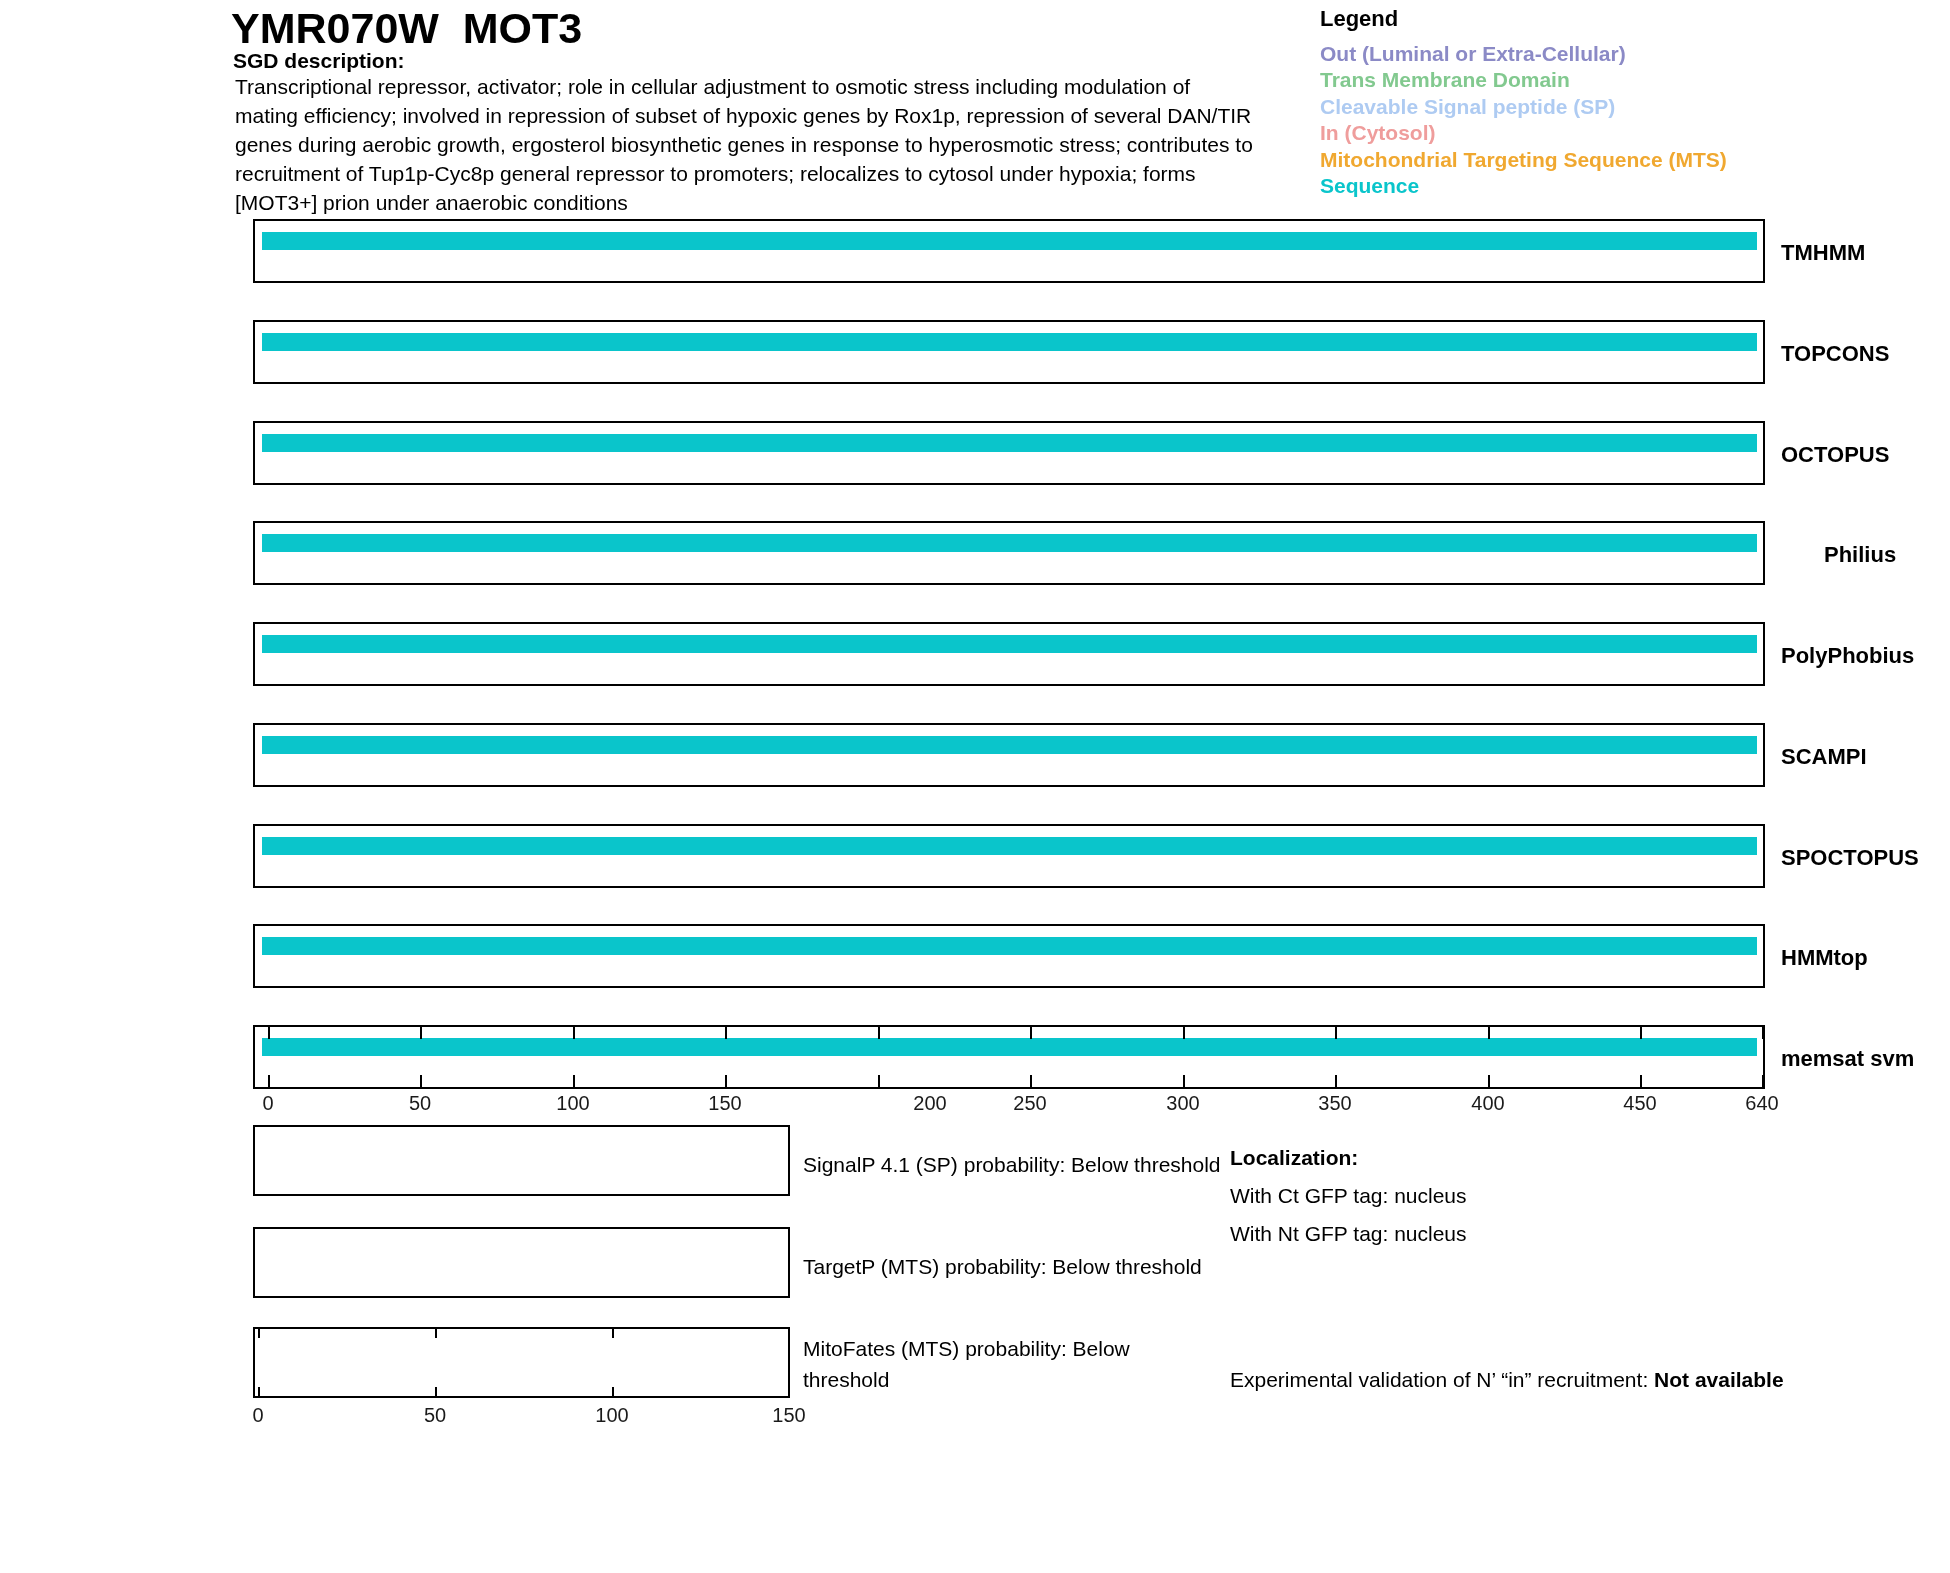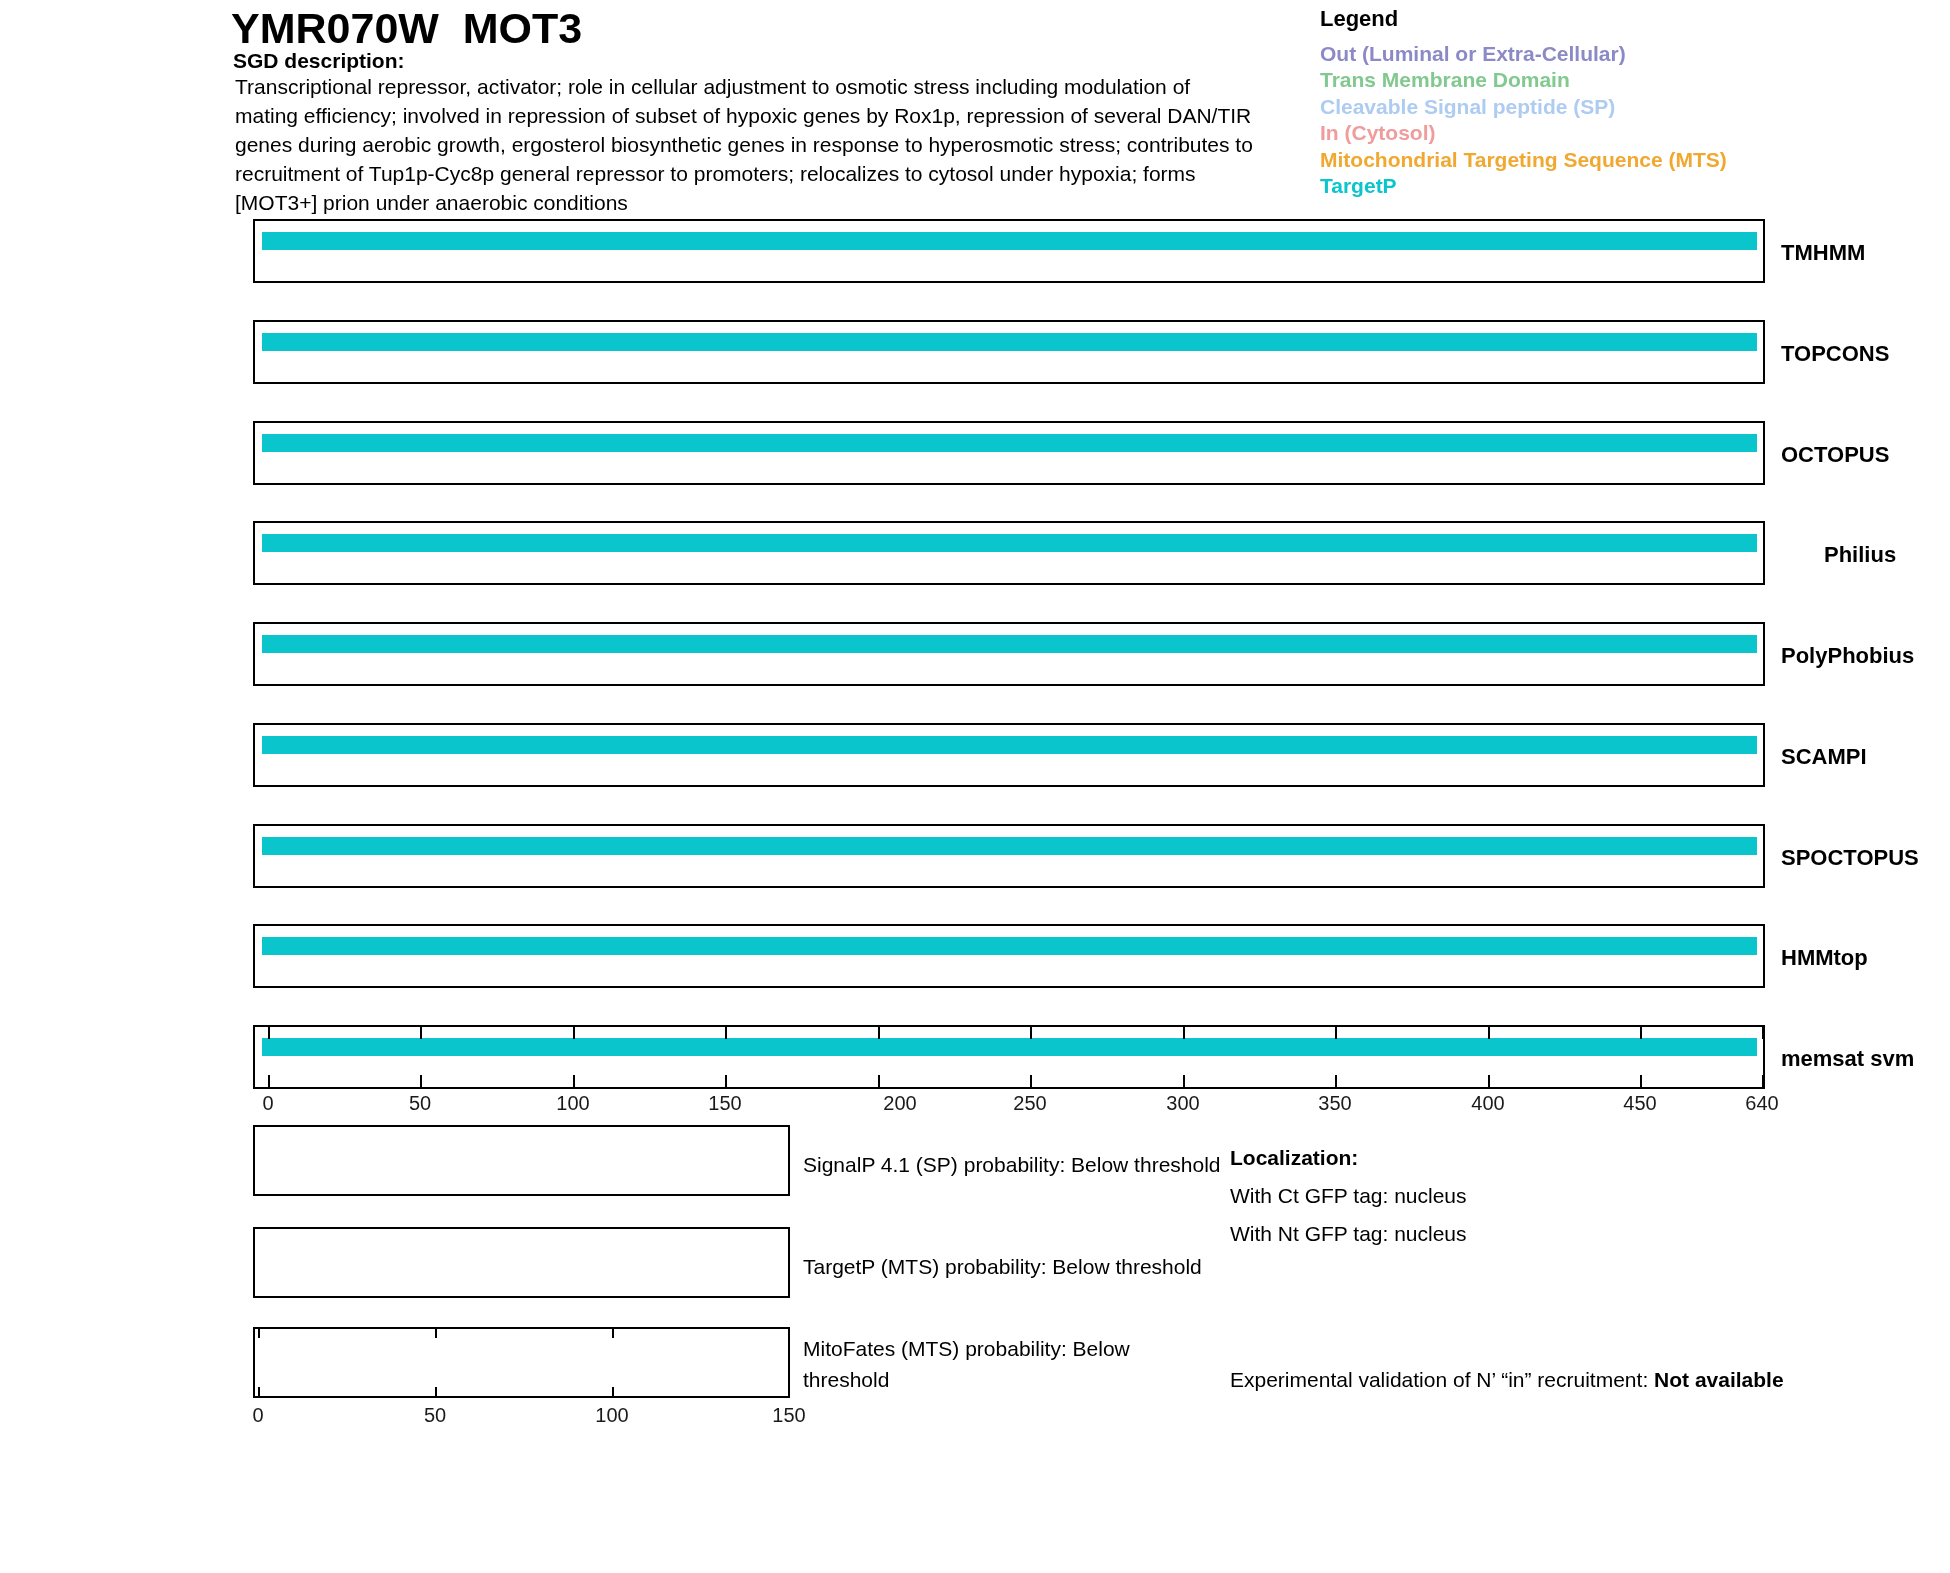--- a/index.html
+++ b/index.html
@@ -113,21 +113,21 @@
   <div class="abs desc-line" style="top:188px">[MOT3+] prion under anaerobic conditions</div>
 
   <div class="abs legend">
     <div class="legend-title">Legend</div>
     <div>
         <div class="legend-item" style="color: rgb(139, 138, 198);">Out (Luminal or Extra-Cellular)</div>
         <div class="legend-item" style="color: rgb(130, 201, 143);">Trans Membrane Domain</div>
         <div class="legend-item" style="color: rgb(174, 203, 242);">Cleavable Signal peptide (SP)</div>
         <div class="legend-item" style="color: rgb(239, 157, 156);">In (Cytosol)</div>
         <div class="legend-item" style="color: rgb(240, 168, 48);">Mitochondrial Targeting Sequence (MTS)</div>
-        <div class="legend-item" style="color: rgb(10, 197, 203);">TargetP</div>
+        <div class="legend-item" style="color: rgb(10, 197, 203);">Sequence</div>
       </div>
   </div>
 
   <div>
       <div class="track-box" style="top: 219px;">
         <div class="soluble-bar" style="background: rgb(10, 197, 203);"></div>
       </div>
       <div class="track-label" style="top: 240px;">TMHMM</div>
       <div class="track-box" style="top: 320px;">
         <div class="soluble-bar" style="background: rgb(10, 197, 203);"></div>
@@ -183,21 +183,21 @@
         <div class="tick tick-bottom" style="left: 1507px;"></div>
       </div>
       <div class="track-label" style="top: 1046px;">memsat svm</div>
     </div>
 
   <div>
       <div class="axis-label" style="left: 268px; top: 1092px;">0</div>
       <div class="axis-label" style="left: 420px; top: 1092px;">50</div>
       <div class="axis-label" style="left: 573px; top: 1092px;">100</div>
       <div class="axis-label" style="left: 725px; top: 1092px;">150</div>
-      <div class="axis-label" style="left: 900px; top: 1092px;">200</div>
+      <div class="axis-label" style="left: 930px; top: 1092px;">200</div>
       <div class="axis-label" style="left: 1030px; top: 1092px;">250</div>
       <div class="axis-label" style="left: 1183px; top: 1092px;">300</div>
       <div class="axis-label" style="left: 1335px; top: 1092px;">350</div>
       <div class="axis-label" style="left: 1488px; top: 1092px;">400</div>
       <div class="axis-label" style="left: 1640px; top: 1092px;">450</div>
       <div class="axis-label" style="left: 1762px; top: 1092px;">640</div>
     </div>
 
   <div class="prob-box" style="top:1125px"></div>
   <div class="prob-label nowrap" style="top:1149px">SignalP 4.1 (SP) probability: Below threshold</div>

